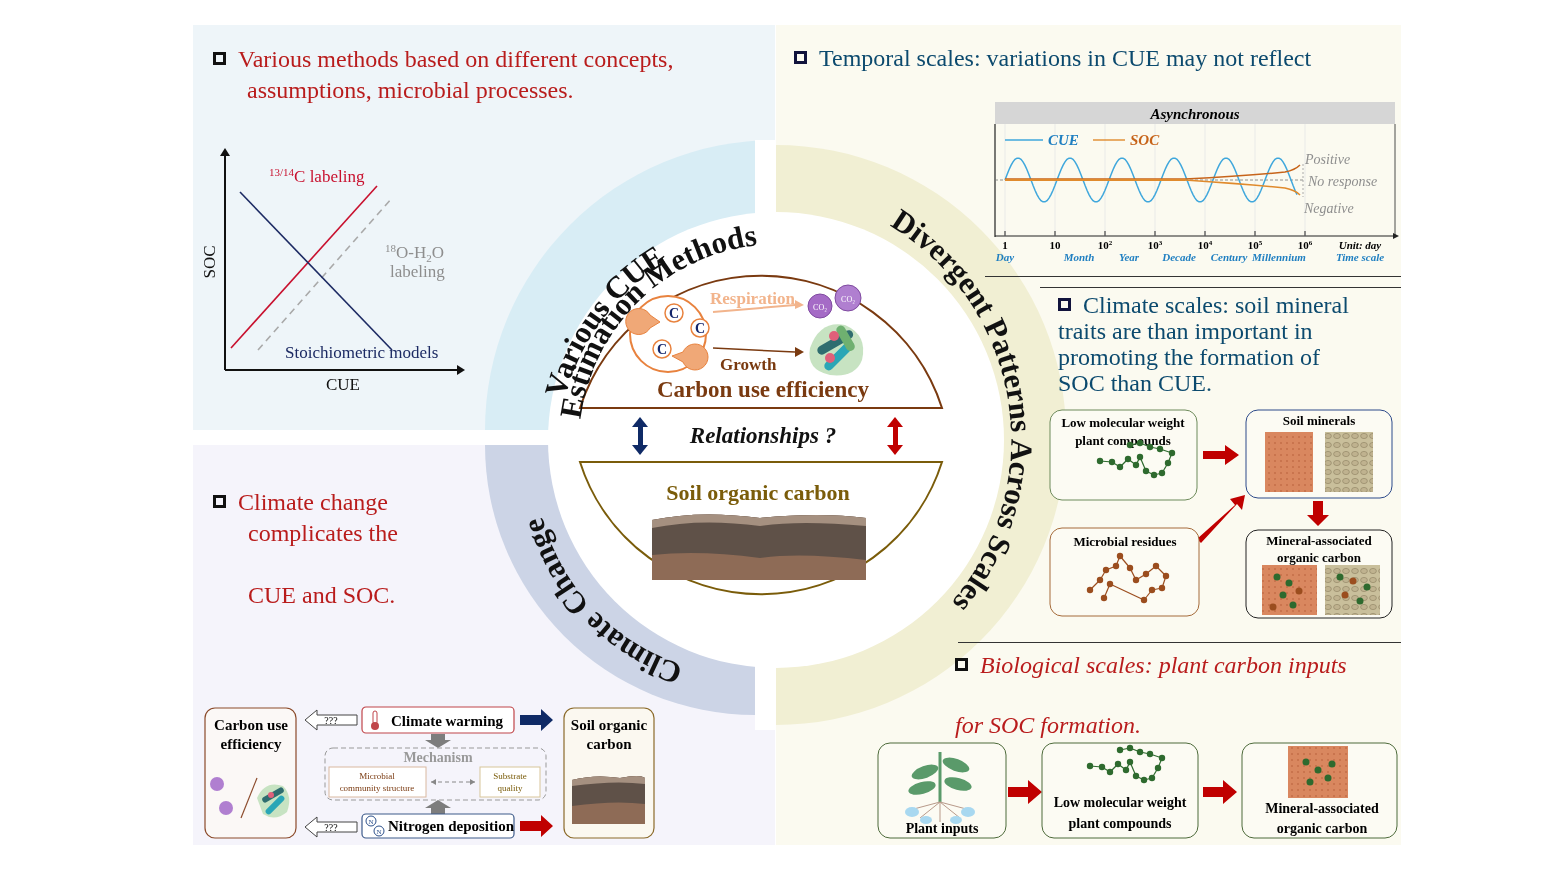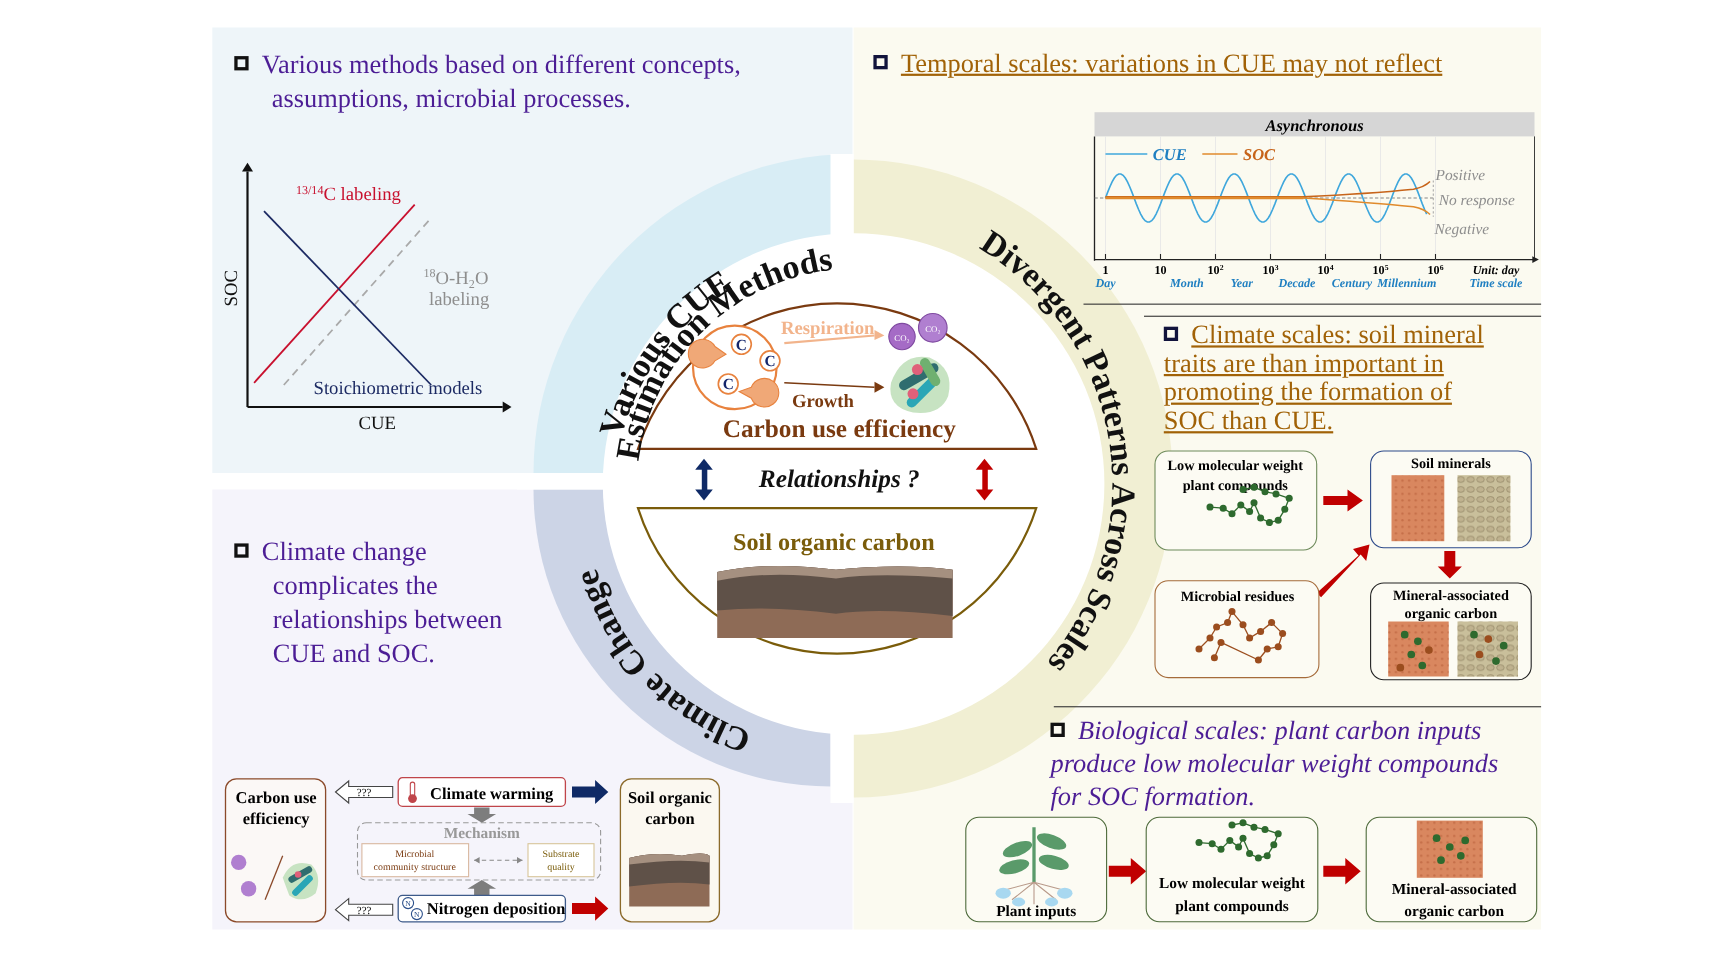--- a/index.html
+++ b/index.html
@@ -5,22 +5,22 @@
   html, body { margin:0; padding:0; background:#ffffff; }
   body { width:1555px; height:875px; position:relative; overflow:hidden;
          font-family:"Liberation Serif", "DejaVu Serif", serif; color:#111; }
   .abs { position:absolute; }
   .panel { position:absolute; }
   #q-tl { left:193px; top:25px; width:582px; height:405px; background:#eef5f9; }
   #q-bl { left:193px; top:445px; width:582px; height:400px; background:#f5f4fb; }
   #q-r  { left:776px; top:25px; width:625px; height:820px; background:#fbfaf0; }
   .bullet { display:inline-block; width:13px; height:13px; border:3px solid #111; box-sizing:border-box; margin-right:12px; vertical-align:2px; }
   .bullet.navy { border-color:#11133c; }
-  .headline { position:absolute; font-size:24px; line-height:31px; color:#4c1d95; }
-  .headline.navy { color:#a16207;text-decoration:underline; }
+  .headline { position:absolute; font-size:24px; line-height:31px; color:#b91c1c; }
+  .headline.navy { color:#0c4a6e; }
   .sep { position:absolute; height:1px; background:#333; }
   svg text { font-family:"Liberation Serif", "DejaVu Serif", serif; }
 </style>
 </head>
 <body>
 
 <div class="panel" id="q-tl"></div>
 <div class="panel" id="q-bl"></div>
 <div class="panel" id="q-r"></div>
 
@@ -132,21 +132,21 @@
   <text x="190" y="118" font-size="17" fill="#8e8e8e"><tspan id="o18-sup" font-size="11" dy="-6">18</tspan><tspan id="o18-main" dy="6">O-H</tspan><tspan id="o18-sub" font-size="11" dy="4">2</tspan><tspan id="o18-tail" dy="-4">O</tspan></text>
   <text x="195" y="137" font-size="17" fill="#8e8e8e" id="o18-line2">labeling</text>
   <text x="90" y="218" font-size="17" fill="#1c2a63" id="stoich-label">Stoichiometric models</text>
   <text x="148" y="250" font-size="17" fill="#111" text-anchor="middle">CUE</text>
   <text x="20" y="122" font-size="17" fill="#111" text-anchor="middle" transform="rotate(-90 20 122)">SOC</text>
 </svg>
 
 <div class="headline" style="left:213px; top:487px;">
   <span class="bullet"></span><span>Climate change</span><br>
   <span style="padding-left:35px">complicates the</span><br>
-  <span style="padding-left:35px">relationships between</span><br>
+  <br>
   <span style="padding-left:35px">CUE and SOC.</span>
 </div>
 
 <svg class="abs" style="left:195px;top:700px" width="470" height="145">
 
   <rect x="10" y="8" width="91" height="130" rx="10" fill="#fbf8f6" stroke="#8b4a2a" stroke-width="1.2"></rect>
   <text x="56" y="30" font-size="15" font-weight="bold" text-anchor="middle">Carbon use</text>
   <text x="56" y="49" font-size="15" font-weight="bold" text-anchor="middle">efficiency</text>
   <g>
     <circle cx="22" cy="84" r="7" fill="#b07fd0"></circle>
@@ -379,21 +379,21 @@
       <circle cx="308" cy="176" r="3.5" fill="#9b4d1e"></circle>
       <circle cx="300" cy="190" r="3.5" fill="#9b4d1e"></circle>
     <circle cx="315" cy="196" r="3.5" fill="#2e6a2e"></circle>
       <circle cx="322" cy="182" r="3.5" fill="#2e6a2e"></circle>
   </g>
 </svg>
 
 <div class="sep" style="left:958px; top:642px; width:443px;"></div>
 <div class="headline" style="left:955px; top:650px; line-height:30px;font-style:italic;">
   <span class="bullet"></span><span>Biological scales: plant carbon inputs</span><br>
-  <span>produce low molecular weight compounds</span><br>
+  <br>
   <span>for SOC formation.</span>
 </div>
 
 <svg class="abs" style="left:870px;top:740px" width="535" height="105">
   <rect x="8" y="3" width="128" height="95" rx="12" fill="#fcfbf3" stroke="#4d6a3a"></rect>
   <g>
     <line x1="70" y1="12" x2="70" y2="62" stroke="#5a9a6a" stroke-width="3"></line>
     <ellipse cx="55" cy="32" rx="14" ry="6" fill="#5a9a6a" transform="rotate(-20 55 32)"></ellipse>
     <ellipse cx="86" cy="25" rx="14" ry="6" fill="#5a9a6a" transform="rotate(20 86 25)"></ellipse>
     <ellipse cx="52" cy="48" rx="14" ry="6" fill="#5a9a6a" transform="rotate(-15 52 48)"></ellipse>

